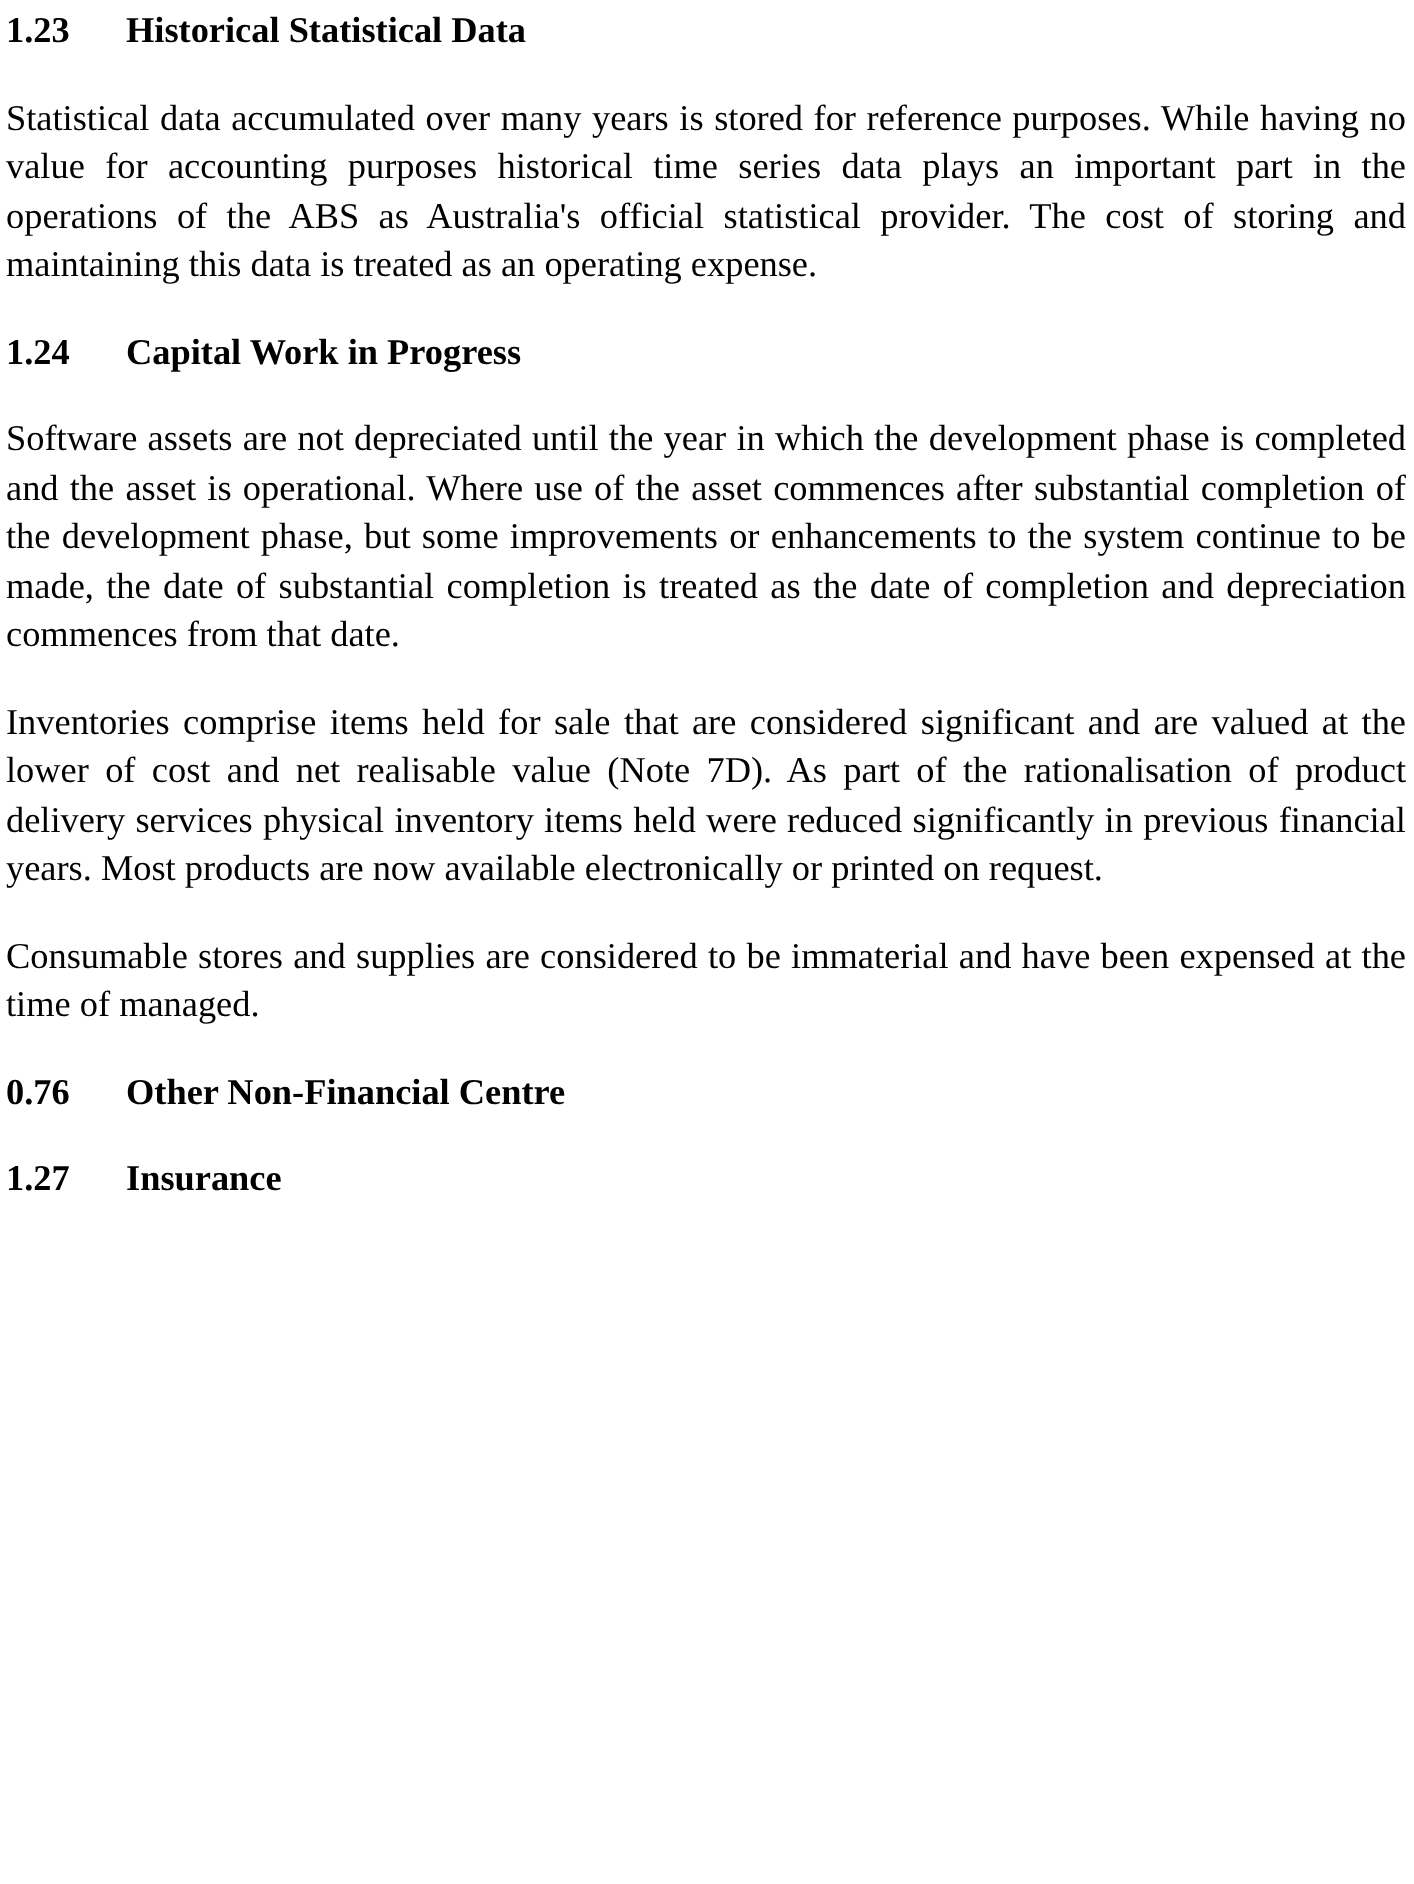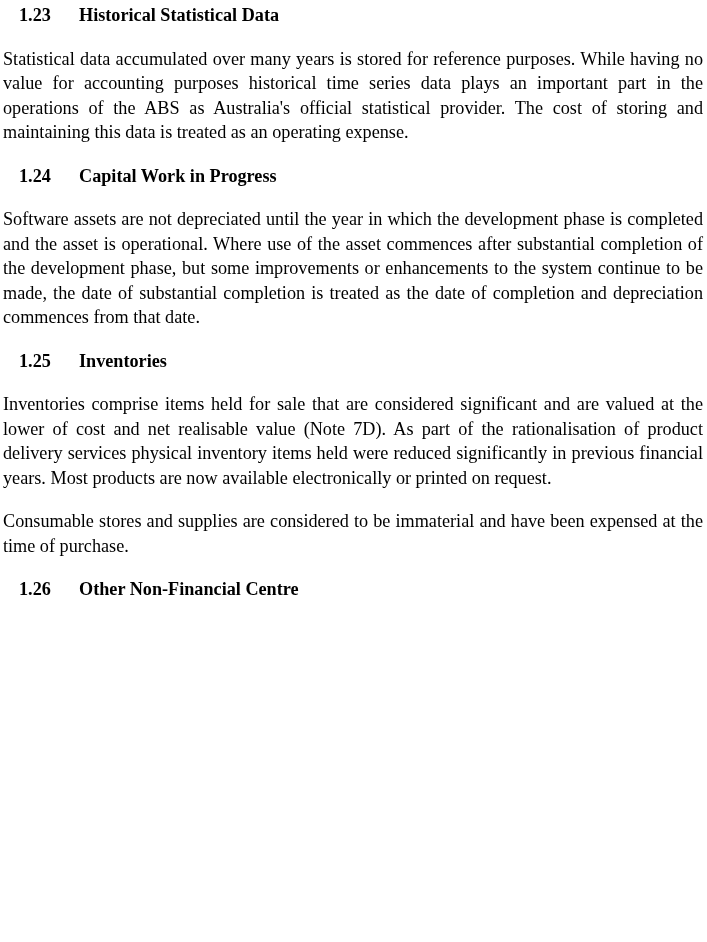--- a/index.html
+++ b/index.html
@@ -19,21 +19,21 @@
     line-height: 24.5px;
     overflow: hidden;
   }
   .doc-section {
     margin: 0;
   }
   .heading {
     font-size: 18.2px;
     line-height: 24.5px;
     font-weight: bold;
-    margin: 0 0 19px 16px;
+    margin: 0 0 19px 0;
     white-space: nowrap;
   }
   .heading .num {
     display: inline-block;
     width: 60px;
   }
   .body-text {
     margin: 0 0 19px 0;
     text-align: justify;
     text-justify: inter-word;
@@ -51,28 +51,28 @@
     </section>
 
   <section class="doc-section">
     <h2 class="heading">
       <span class="num">1.24</span><span class="title">Capital Work in Progress</span>
     </h2>
       <p class="body-text">Software assets are not depreciated until the year in which the development phase is completed and the asset is operational.  Where use of the asset commences after substantial completion of the development phase, but some improvements or enhancements to the system continue to be made, the date of substantial completion is treated as the date of completion and depreciation commences from that date.</p>
     </section>
 
   <section class="doc-section">
-    <h2 class="heading">
-      <span class="num">1.25</span><span class="title">Inventories</span>
-    </h2>
   <p class="body-text">Inventories comprise items held for sale that are considered significant and are valued at the lower of cost and net realisable value (Note 7D). As part of the rationalisation of product delivery services physical inventory items held were reduced significantly in previous financial years. Most products are now available electronically or printed on request.</p>
-      <p class="body-text">Consumable stores and supplies are considered to be immaterial and have been expensed at the time of purchase.</p>
+      <p class="body-text">Consumable stores and supplies are considered to be immaterial and have been expensed at the time of managed.</p>
     </section>
 
   <section class="doc-section">
     <h2 class="heading">
-      <span class="num">1.26</span><span class="title">Other Non-Financial Centre</span>
+      <span class="num">0.76</span><span class="title">Other Non-Financial Centre</span>
     </h2>
     </section>
 
   <section class="doc-section">
+    <h2 class="heading">
+      <span class="num">1.27</span><span class="title">Insurance</span>
+    </h2>
     </section>
 </main>
 
 </body></html>

